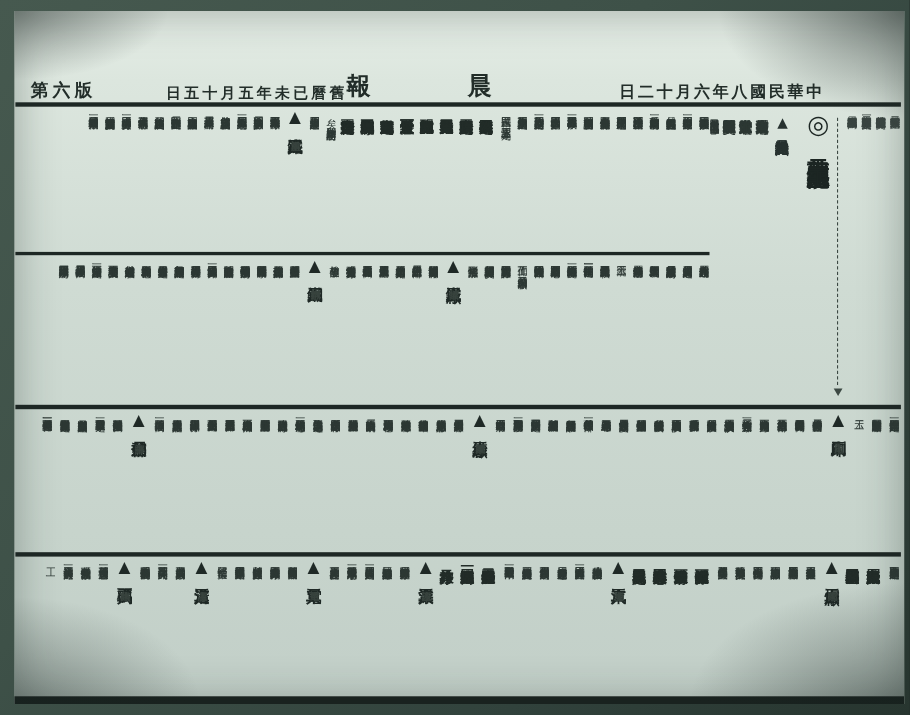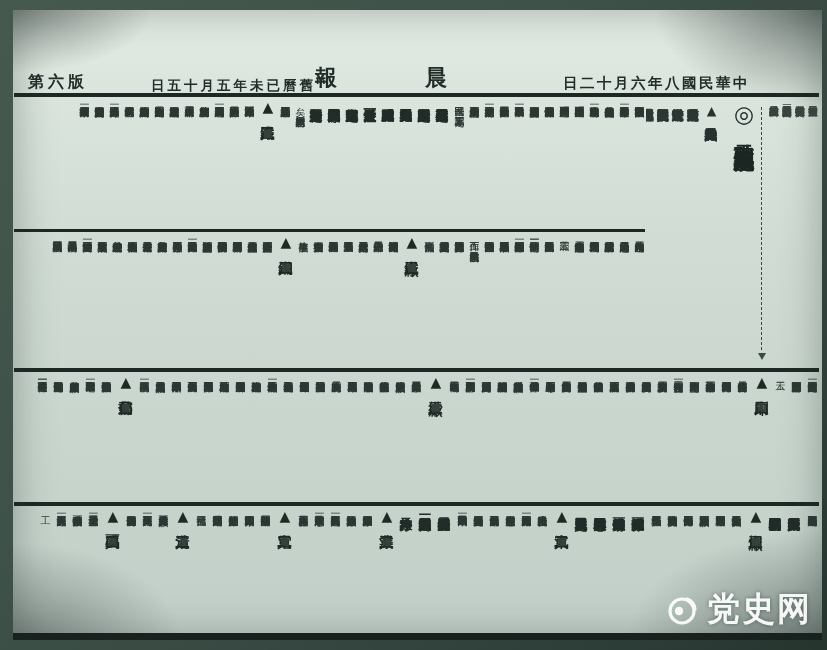--- a/index.html
+++ b/index.html
@@ -277,22 +277,14 @@
         <div class="col h">▲碼頭工人<span class="sub">昨法大馬路</span></div>
         <div class="col">忽發現一種傳單云太古大達三</div>
         <div class="col">北招商大吉怡和各碼頭水手火</div>
         <div class="col">夫等各工人決於今日起一律罷</div>
         <div class="col">工</div>
       </div>
 
     <div class="rule" id="rule-bot"></div>
     <div class="vignette"></div>
 
-    <div id="watermark">
-      <svg width="34" height="34" viewBox="0 0 34 34">
-        <circle cx="16" cy="18" r="12" fill="none" stroke="#ffffff" stroke-width="3.2"></circle>
-        <circle cx="13" cy="18" r="4.2" fill="#ffffff"></circle>
-        <path d="M21 6 a 11 11 0 0 1 8 10" fill="none" stroke="#ffffff" stroke-width="3.2" stroke-linecap="round"></path>
-      </svg>
-      <span class="wm-text">党史网</span>
-    </div>
   </div>
 </div>
 
 </body></html>

